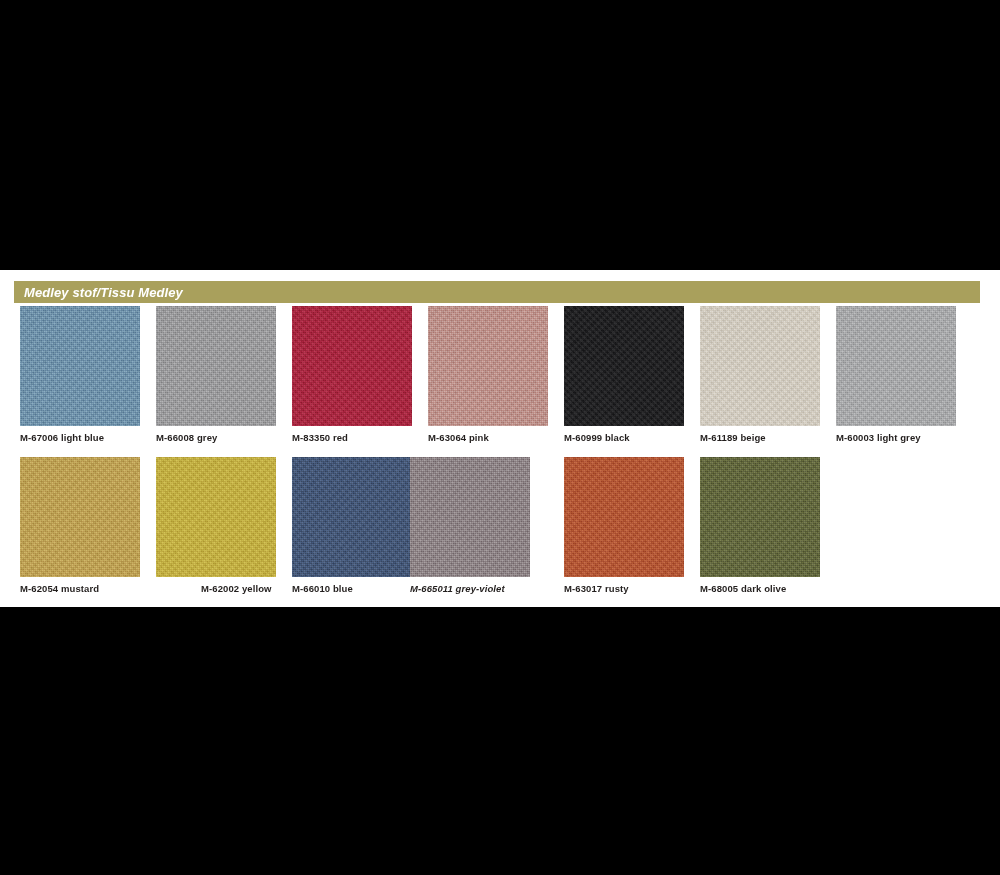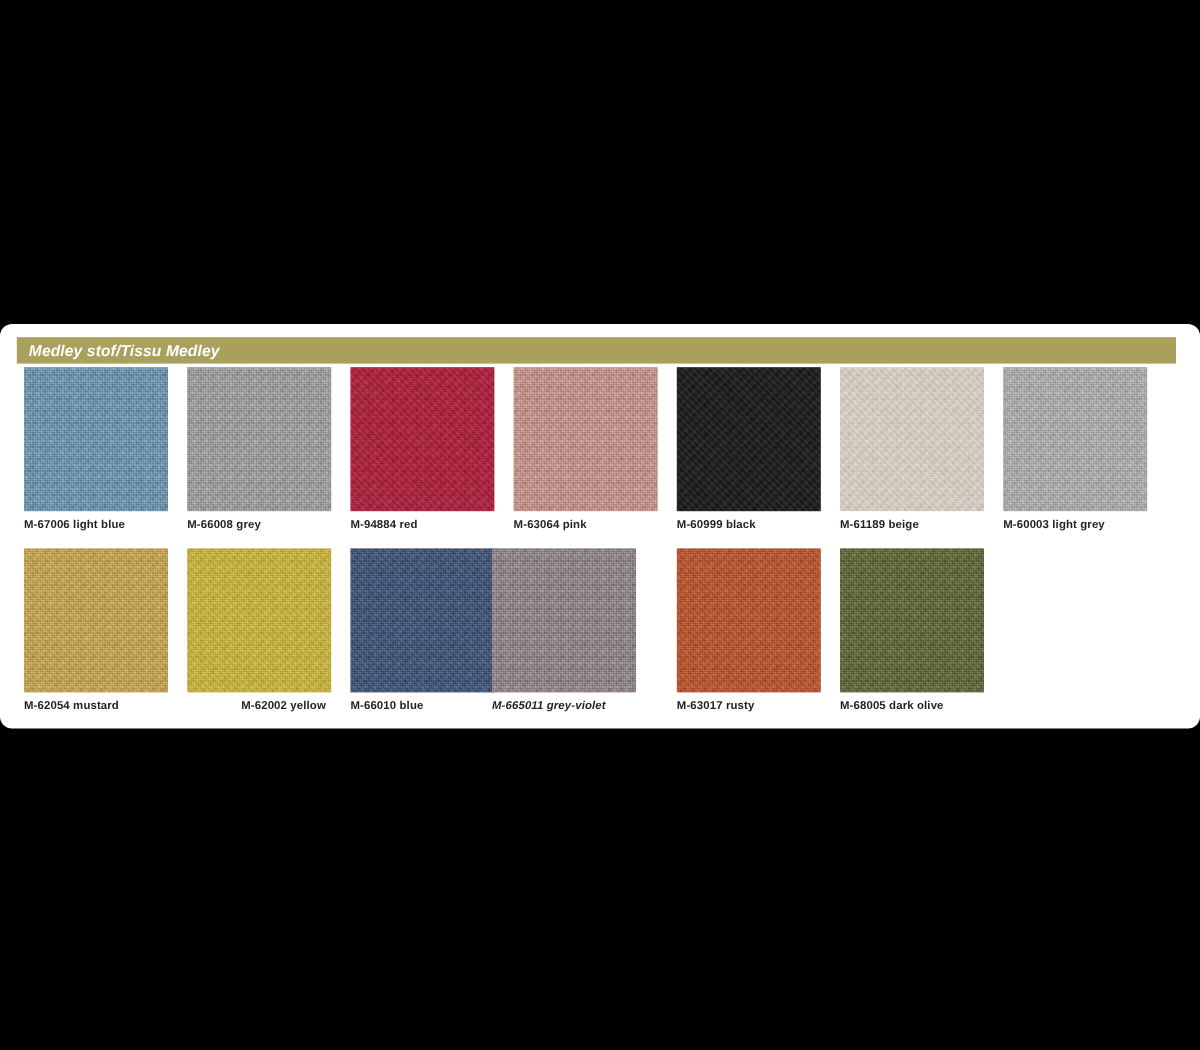--- a/index.html
+++ b/index.html
@@ -20,21 +20,20 @@
   }
 
   
   #panel {
     position: absolute;
     left: 0px;
     top: 270px;
     width: 1000px;
     height: 337px;
     background: #ffffff;
-    border-radius: 10px;
   }
 
   
   #section-header {
     position: absolute;
     left: 14px;
     top: 11px;
     width: 966px;
     height: 22px;
     background: #a9a05c;
@@ -128,21 +127,21 @@
         <div class="swatch-cell" style="left: 0px;">
           <div class="swatch-chip" style="background-color: rgb(107, 144, 171);"></div>
           <div class="swatch-label" style="color: rgb(35, 31, 30);">M-67006 light blue</div>
         </div>
         <div class="swatch-cell" style="left: 136px;">
           <div class="swatch-chip" style="background-color: rgb(154, 154, 156);"></div>
           <div class="swatch-label" style="color: rgb(35, 31, 30);">M-66008 grey</div>
         </div>
         <div class="swatch-cell" style="left: 272px;">
           <div class="swatch-chip" style="background-color: rgb(168, 32, 58);"></div>
-          <div class="swatch-label" style="color: rgb(35, 31, 30);">M-94884 red</div>
+          <div class="swatch-label" style="color: rgb(35, 31, 30);">M-83350 red</div>
         </div>
         <div class="swatch-cell" style="left: 408px;">
           <div class="swatch-chip" style="background-color: rgb(192, 143, 136);"></div>
           <div class="swatch-label" style="color: rgb(35, 31, 30);">M-63064 pink</div>
         </div>
         <div class="swatch-cell" style="left: 544px;">
           <div class="swatch-chip" style="background-color: rgb(26, 26, 28);"></div>
           <div class="swatch-label" style="color: rgb(35, 31, 30);">M-60999 black</div>
         </div>
         <div class="swatch-cell" style="left: 680px;">

